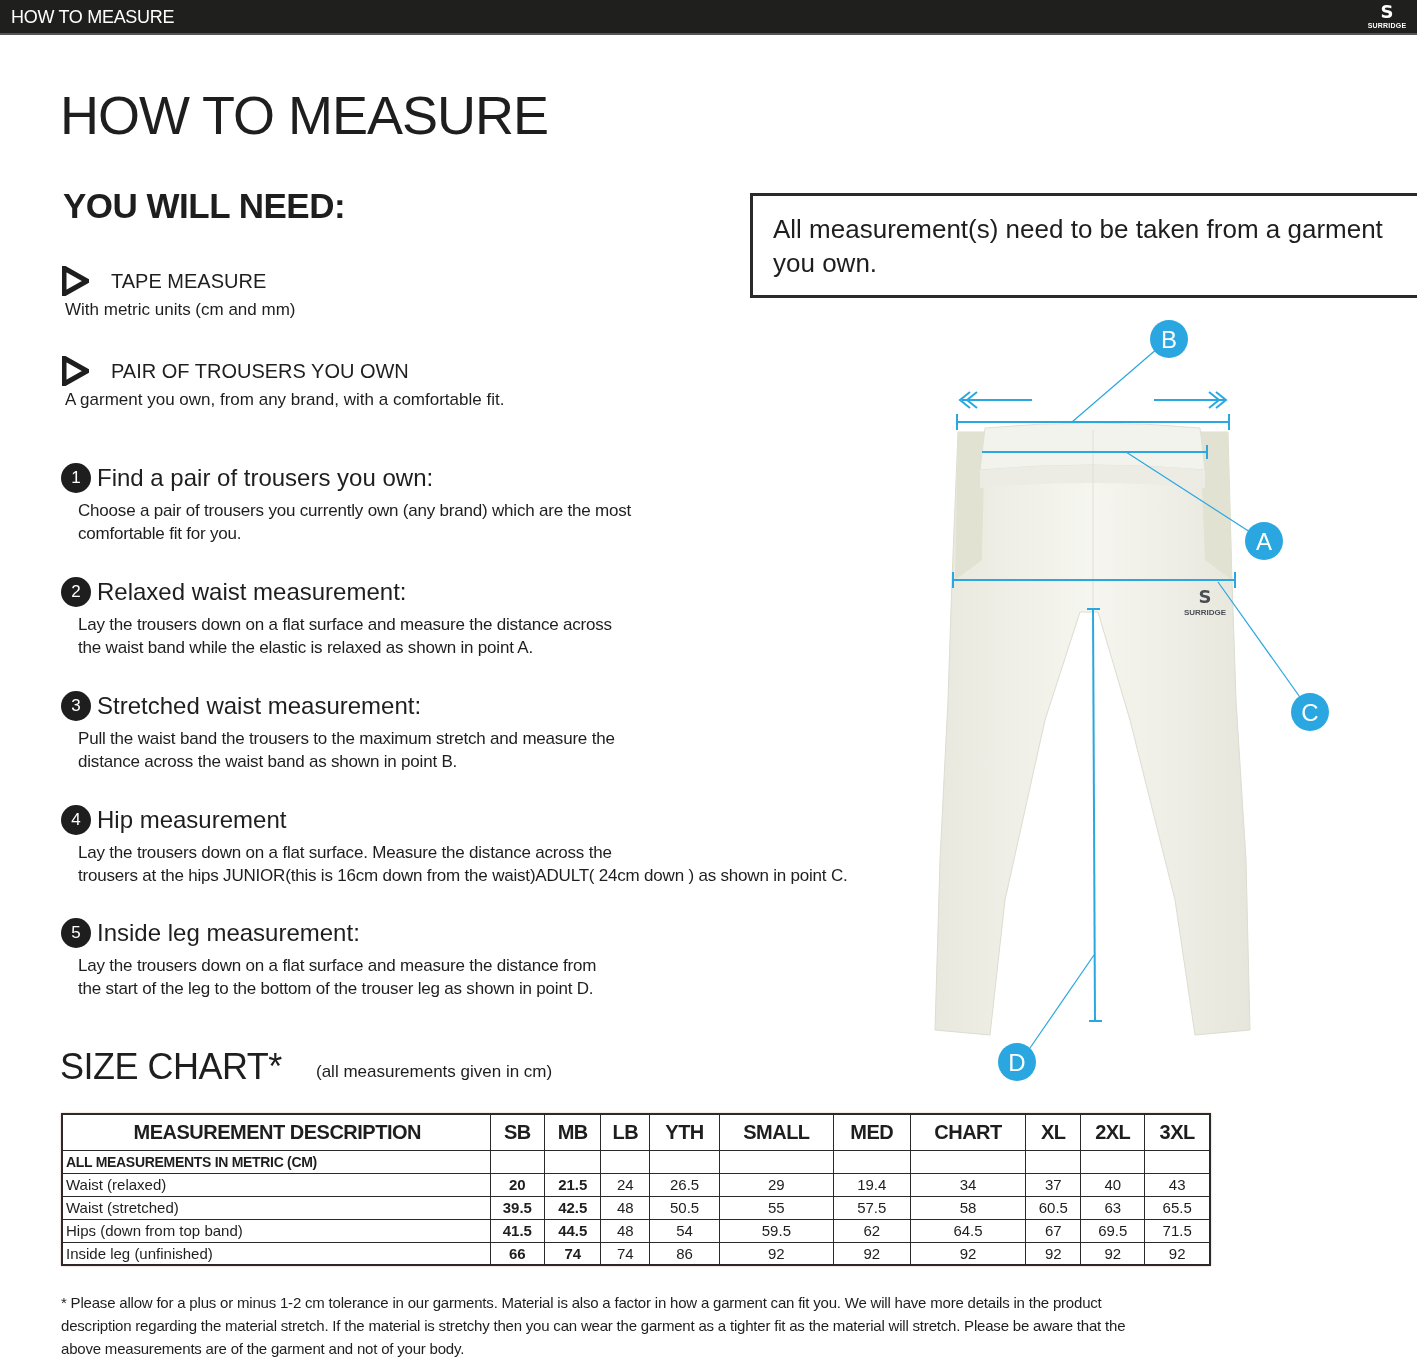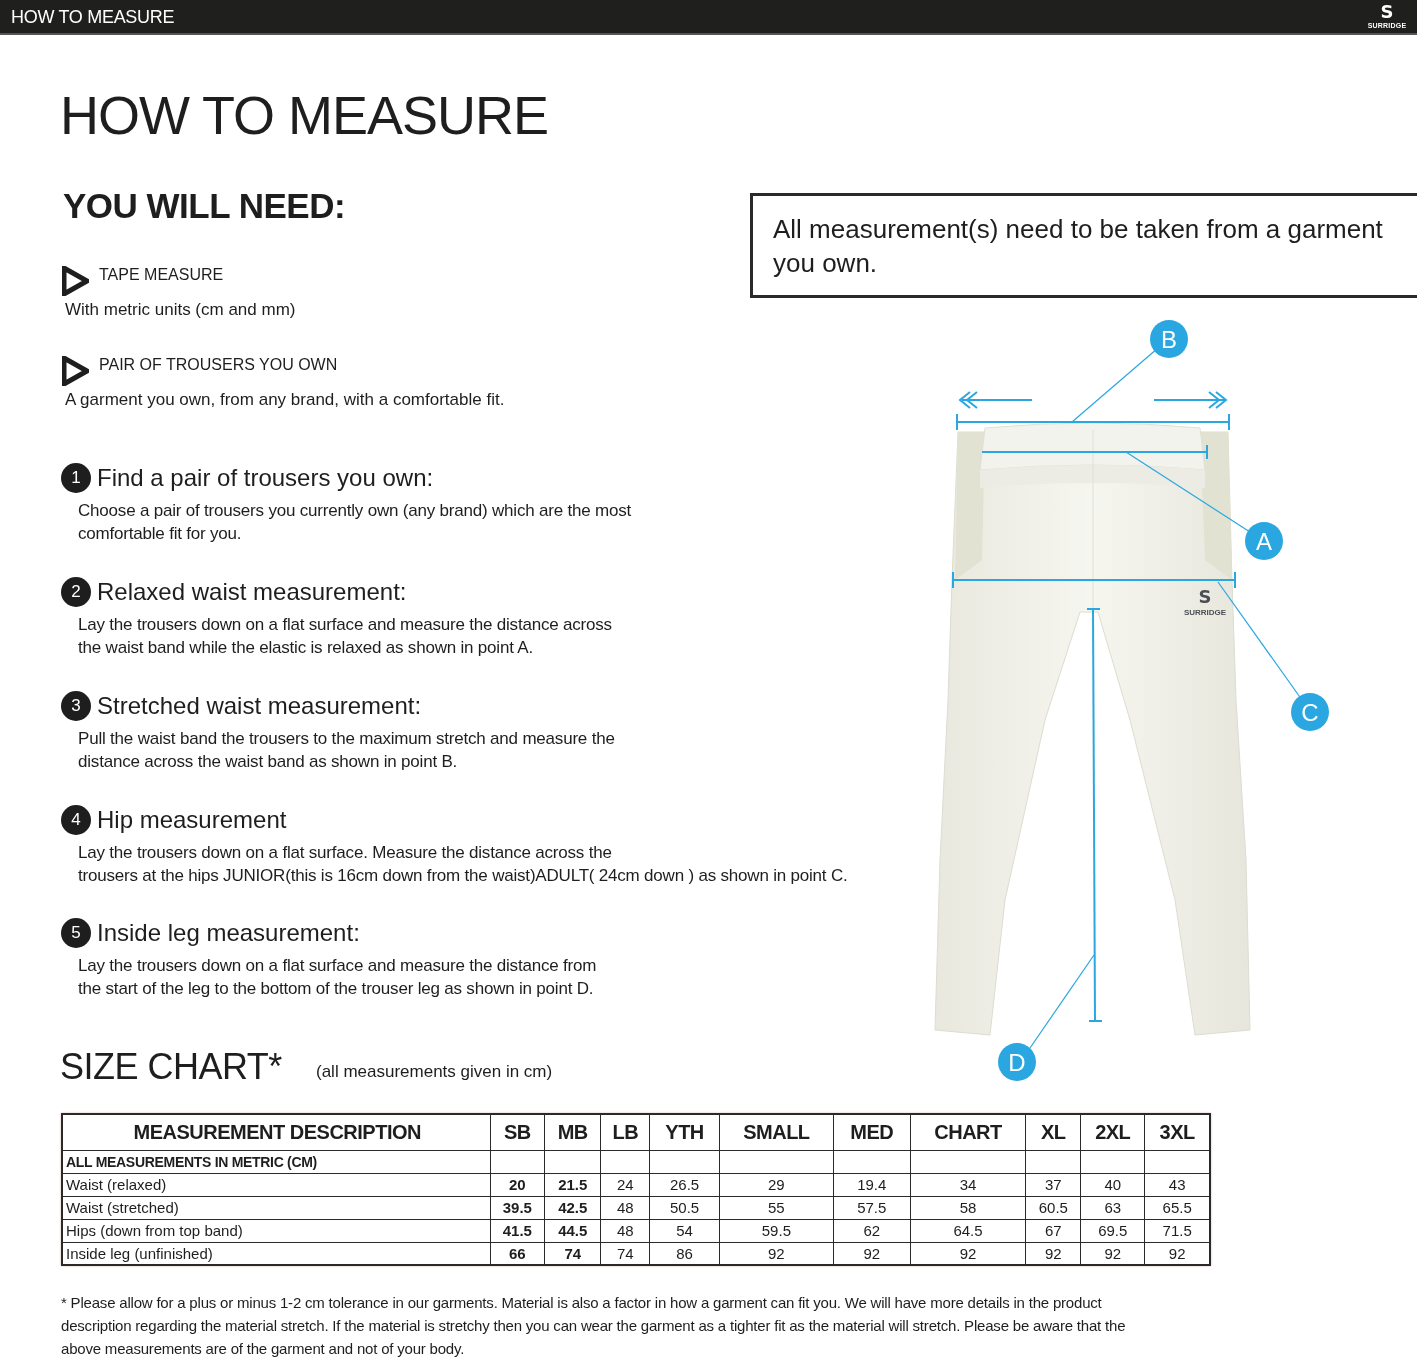--- a/index.html
+++ b/index.html
@@ -9,21 +9,21 @@
   .topbar { position: absolute; left: 0; top: 0; width: 1417px; height: 35px; background: #1f1f1e; border-bottom: 2px solid #555; }
   .topbar-title { position: absolute; left: 11px; top: 7px; font-size: 18px; color: #ffffff; letter-spacing: -0.3px; }
   .brand-logo { position: absolute; right: 4px; top: 2px; width: 52px; height: 30px; text-align: center; color: #fff; }
   .brand-logo .s { font-family: "DejaVu Sans", sans-serif; font-weight: bold; font-size: 18px; line-height: 20px; display: block; }
   .brand-logo .word { font-size: 7px; font-weight: bold; letter-spacing: 0.2px; display: block; line-height: 8px; }
 
   .page-title { position: absolute; left: 60px; top: 84px; font-size: 54px; font-weight: normal; letter-spacing: -1px; color: #1e1e1e; }
   .need-title { position: absolute; left: 63px; top: 186px; font-size: 35px; letter-spacing: -0.5px; text-align: center; }
 
   .need-item { position: absolute; left: 62px; }
-  .need-item .head { display: flex; gap: 10px; font-size: 16px; }
+  .need-item .head { display: flex; align-items: center; gap: 22px; font-size: 20px; }
   .play-icon { width: 27px; height: 30px; display: inline-block; }
   .need-item .sub { font-size: 17px; margin-top: 4px; margin-left: 3px; }
 
   .step { position: absolute; left: 61px; }
   .step .head { display: flex; align-items: center; gap: 6px; font-size: 24px; }
   .step-num { width: 30px; height: 30px; border-radius: 50%; background: #1e1e1e; color: #fff; font-size: 17px; display: inline-flex; align-items: center; justify-content: center; }
   .step .body { font-size: 17px; line-height: 23px; margin-top: 6px; letter-spacing: -0.2px; margin-left: 17px; }
 
   .notice-box { position: absolute; left: 750px; top: 193px; width: 676px; height: 105px; border: 3px solid #2a2a2a; padding: 16px 20px; font-size: 26px; line-height: 34px; }
 

